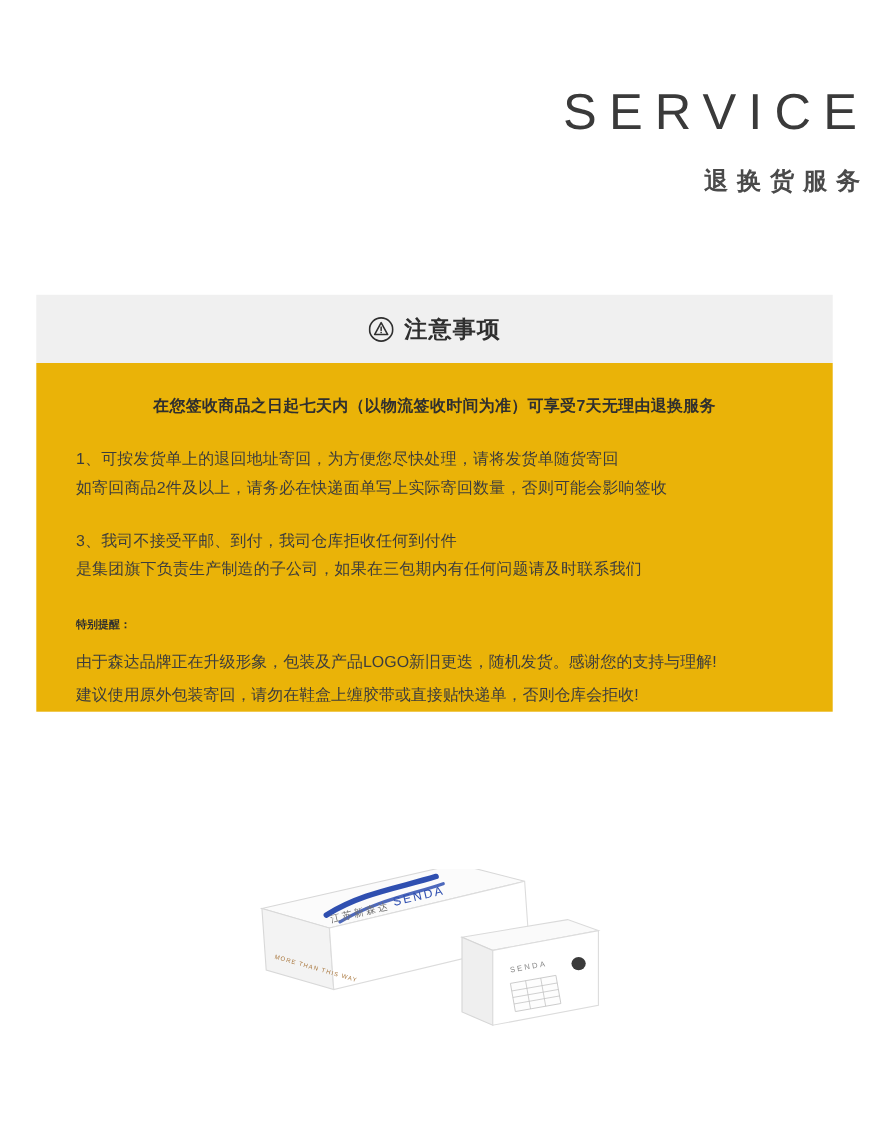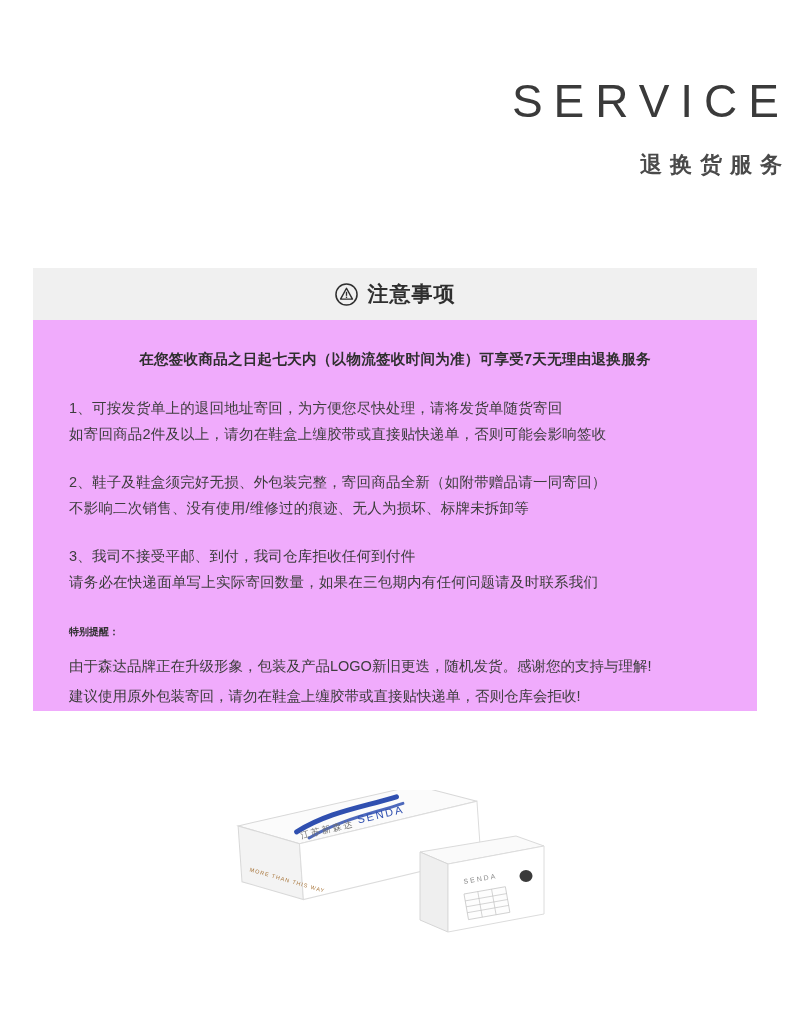--- a/index.html
+++ b/index.html
@@ -50,41 +50,41 @@
   .notice-card {
     position: absolute;
     left: 33px;
     top: 268px;
     width: 724px;
     background: #ffffff;
     box-sizing: border-box;
   }
   .notice-head {
     background: #f0f0f0;
-    height: 52px;
+    height: 62px;
     display: flex;
     align-items: center;
     justify-content: center;
     gap: 10px;
   }
   .warn-icon {
     width: 23px;
     height: 23px;
     display: block;
   }
   .notice-head-title {
     font-size: 21px;
     font-weight: bold;
     color: #2f2f2f;
     letter-spacing: 1px;
   }
 
   .notice-body {
     padding: 30px 36px 0 36px;
-    background: #f0abfc;
+    background: #eab308;
   }
 
   .lead {
     text-align: center;
     font-size: 14.5px;
     font-weight: bold;
     color: #2f2f2f;
     letter-spacing: 0.3px;
     margin-bottom: 26px;
   }
@@ -150,31 +150,27 @@
       </span>
       <span class="notice-head-title">注意事项</span>
     </div>
 
     <div class="notice-body">
 
       <div class="lead">在您签收商品之日起七天内（以物流签收时间为准）可享受7天无理由退换服务</div>
 
       <div class="para">
         <div>1、可按发货单上的退回地址寄回，为方便您尽快处理，请将发货单随货寄回</div>
-        <div>如寄回商品2件及以上，请勿在鞋盒上缠胶带或直接贴快递单，否则可能会影响签收</div>
+        <div>如寄回商品2件及以上，请务必在快递面单写上实际寄回数量，否则可能会影响签收</div>
       </div>
 
-      <div class="para">
-        <div>2、鞋子及鞋盒须完好无损、外包装完整，寄回商品全新（如附带赠品请一同寄回）</div>
-        <div>不影响二次销售、没有使用/维修过的痕迹、无人为损坏、标牌未拆卸等</div>
-      </div>
 
       <div class="para">
         <div>3、我司不接受平邮、到付，我司仓库拒收任何到付件</div>
-        <div>请务必在快递面单写上实际寄回数量，如果在三包期内有任何问题请及时联系我们</div>
+        <div>是集团旗下负责生产制造的子公司，如果在三包期内有任何问题请及时联系我们</div>
       </div>
 
       <div class="special-title">特别提醒：</div>
       <div class="special-line">由于森达品牌正在升级形象，包装及产品LOGO新旧更迭，随机发货。感谢您的支持与理解!</div>
       <div class="special-line">建议使用原外包装寄回，请勿在鞋盒上缠胶带或直接贴快递单，否则仓库会拒收!</div>
 
 
     </div>
   </div>
 

